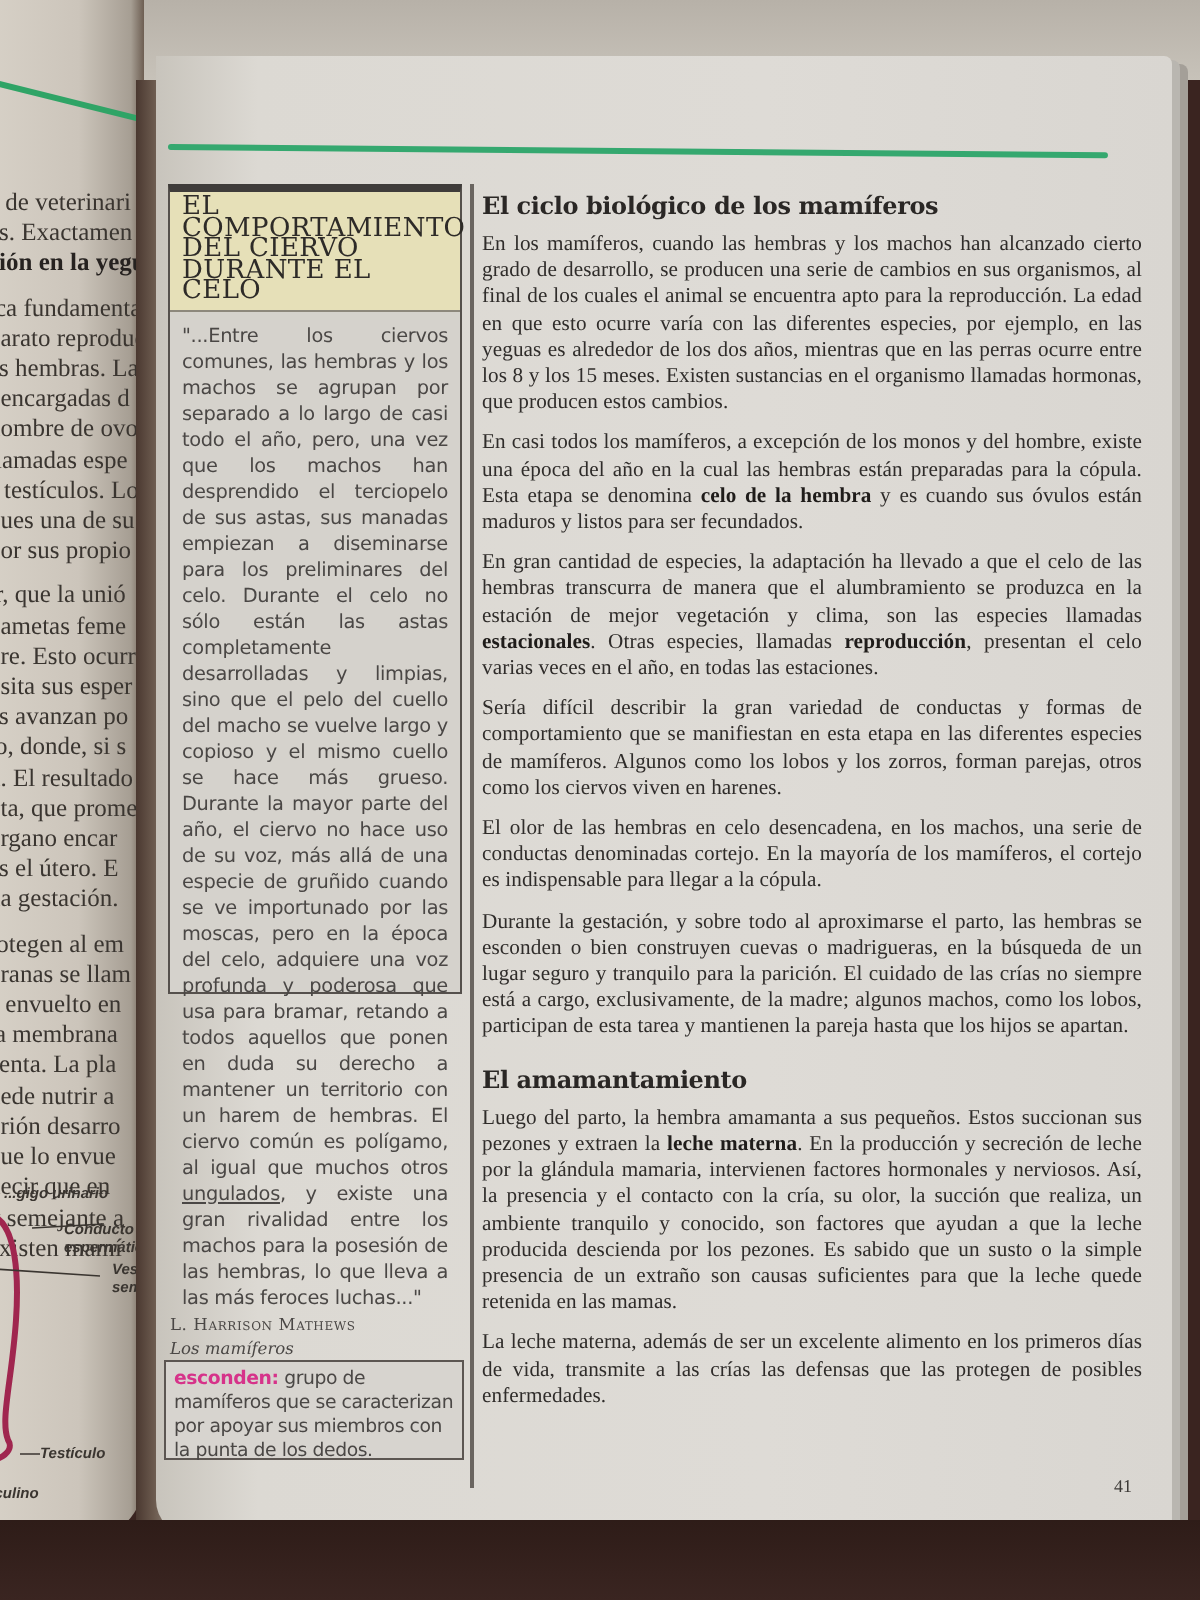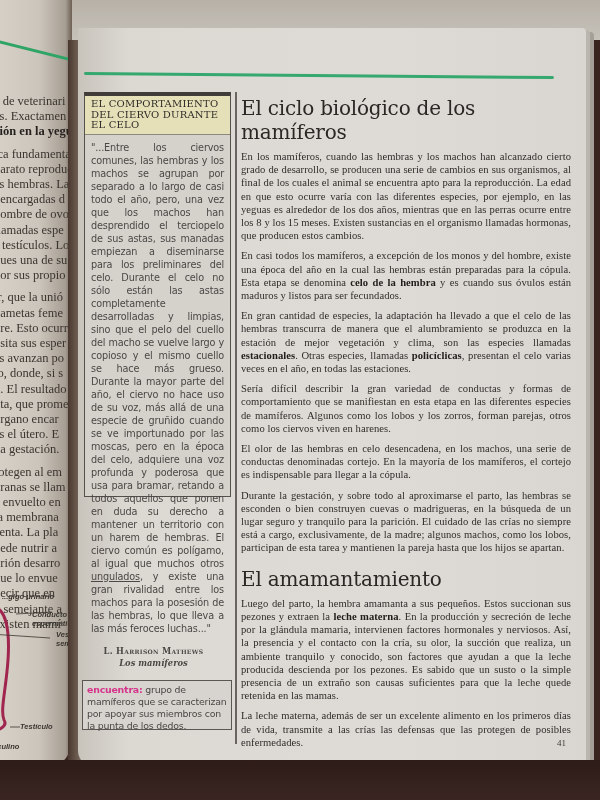--- a/index.html
+++ b/index.html
@@ -53,54 +53,54 @@
     transform:rotate(0.5deg); transform-origin:left center;
   }
   
   .quote-box {
     position:absolute; left:6px; top:64px; width:145px; height:400px;
     border:1.5px solid #55504c; border-top:4px solid #3f3c3a;
     background:#d5d2cc;
   }
   .quote-title {
     background:#e6e0b8; padding:3px 4px 3px 6px; border-bottom:1px solid #8d887c;
-    font-size:10px; line-height:10.5px; letter-spacing:0.2px;
+    font-size:13px; line-height:10.5px; letter-spacing:0.2px;
     text-transform:uppercase; color:#2e2b28;
     font-family:"DejaVu Serif", serif;
   }
   .quote-body {
     padding:6px 6px 0 6px; font-size:9.7px; line-height:13px; color:#4a4745;
     text-align:justify; font-family:"DejaVu Sans", sans-serif;
     letter-spacing:-0.15px;
   }
   .quote-body u { }
   .quote-author {
-    text-align:center; margin-top:10px; padding-right:8px; font-size:8.3px; color:#4a4745;
-    font-family:"DejaVu Serif", serif; line-height:12px;font-weight:bold;
+    text-align:left; margin-top:0; padding-right:8px; font-size:8.3px; color:#4a4745;
+    font-family:"DejaVu Serif", serif; line-height:12px;
   }
   .quote-author .sc { font-variant:small-caps; letter-spacing:0.3px; }
   .quote-author .bk { font-style:italic; display:block; }
   .glossary-box {
     position:absolute; left:4px; top:652px; width:150px; height:50px;
     border:1.2px solid #5c5652; background:#d7d4cf;
     padding:3px 4px 0 4px; box-sizing:border-box;
     font-size:9.4px; line-height:12px; color:#4a4745;
     font-family:"DejaVu Sans", sans-serif; letter-spacing:-0.2px;
   }
   .glossary-box .term { color:#d6338a; font-weight:bold; }
   .col-rule {
     position:absolute; left:157px; top:64px; width:1.5px; height:652px; background:#6a6560;
   }
   
   .main {
     position:absolute; left:163px; top:68px; width:330px;
     color:#2f2c2a;
   }
   .main h1, .main h2 {
-    margin:0 0 6px 0; font-size:20px; font-weight:normal; color:#2a2725;
+    margin:0 0 6px 0; font-size:12px; font-weight:bold; color:#2a2725;
     font-family:"DejaVu Serif", serif; letter-spacing:-0.2px;
   }
   .main h2 { margin-top:12px; }
   .main p {
     margin:0 0 7px 0; font-size:10.6px; line-height:13.2px; text-align:justify;
     letter-spacing:0.05px;
   }
   .main p b { color:#1f1c1a; }
   .page-number {
     position:absolute; right:20px; top:710px; font-size:9px; color:#3d3a37;text-align:right;
@@ -178,30 +178,30 @@
 
   <div class="quote-box">
     <div class="quote-title">El comportamiento del ciervo durante el celo</div>
     <div class="quote-body"><span>"...Entre los ciervos comunes, las hembras y los machos se agrupan por separado a lo largo de casi todo el año, pero, una vez que los machos han desprendido el terciopelo de sus astas, sus manadas empiezan a diseminarse para los preliminares del celo. Durante el celo no sólo están las astas completamente desarrolladas y limpias, sino que el pelo del cuello del macho se vuelve largo y copioso y el mismo cuello se hace más grueso. Durante la mayor parte del año, el ciervo no hace uso de su voz, más allá de una especie de gruñido cuando se ve importunado por las moscas, pero en la época del celo, adquiere una voz profunda y poderosa que usa para bramar, retando a todos aquellos que ponen en duda su derecho a mantener un territorio con un harem de hembras. El ciervo común es polígamo, al igual que muchos otros </span><u>ungulados</u><span>, y existe una gran rivalidad entre los machos para la posesión de las hembras, lo que lleva a las más feroces luchas..."</span></div>
     <div class="quote-author">
       <span class="sc">L. Harrison Mathews</span>
       <span class="bk">Los mamíferos</span>
     </div>
   </div>
 
-  <div class="glossary-box"><span class="term">encuentra:</span><span> grupo de mamíferos que se caracterizan por apoyar sus miembros con la punta de los dedos.</span></div>
+  <div class="glossary-box"><span class="term">esconden:</span><span> grupo de mamíferos que se caracterizan por apoyar sus miembros con la punta de los dedos.</span></div>
 
   <div class="col-rule"></div>
 
   <div class="main">
     <h1>El ciclo biológico de los mamíferos</h1>
     <div id="sec1">
         <p><span>En los mamíferos, cuando las hembras y los machos han alcanzado cierto grado de desarrollo, se producen una serie de cambios en sus organismos, al final de los cuales el animal se encuentra apto para la reproducción. La edad en que esto ocurre varía con las diferentes especies, por ejemplo, en las yeguas es alrededor de los dos años, mientras que en las perras ocurre entre los 8 y los 15 meses. Existen sustancias en el organismo llamadas hormonas, que producen estos cambios.</span></p>
         <p><span>En casi todos los mamíferos, a excepción de los monos y del hombre, existe una época del año en la cual las hembras están preparadas para la cópula. Esta etapa se denomina </span><b>celo de la hembra</b><span> y es cuando sus óvulos están maduros y listos para ser fecundados.</span></p>
-        <p><span>En gran cantidad de especies, la adaptación ha llevado a que el celo de las hembras transcurra de manera que el alumbramiento se produzca en la estación de mejor vegetación y clima, son las especies llamadas </span><b>estacionales</b><span>. Otras especies, llamadas </span><b>policíclicas</b><span>, presentan el celo varias veces en el año, en todas las estaciones.</span></p>
+        <p><span>En gran cantidad de especies, la adaptación ha llevado a que el celo de las hembras transcurra de manera que el alumbramiento se produzca en la estación de mejor vegetación y clima, son las especies llamadas </span><b>estacionales</b><span>. Otras especies, llamadas </span><b>reproducción</b><span>, presentan el celo varias veces en el año, en todas las estaciones.</span></p>
         <p><span>Sería difícil describir la gran variedad de conductas y formas de comportamiento que se manifiestan en esta etapa en las diferentes especies de mamíferos. Algunos como los lobos y los zorros, forman parejas, otros como los ciervos viven en harenes.</span></p>
         <p><span>El olor de las hembras en celo desencadena, en los machos, una serie de conductas denominadas cortejo. En la mayoría de los mamíferos, el cortejo es indispensable para llegar a la cópula.</span></p>
         <p><span>Durante la gestación, y sobre todo al aproximarse el parto, las hembras se esconden o bien construyen cuevas o madrigueras, en la búsqueda de un lugar seguro y tranquilo para la parición. El cuidado de las crías no siempre está a cargo, exclusivamente, de la madre; algunos machos, como los lobos, participan de esta tarea y mantienen la pareja hasta que los hijos se apartan.</span></p>
       </div>
     <h2>El amamantamiento</h2>
     <div id="sec2">
         <p><span>Luego del parto, la hembra amamanta a sus pequeños. Estos succionan sus pezones y extraen la </span><b>leche materna</b><span>. En la producción y secreción de leche por la glándula mamaria, intervienen factores hormonales y nerviosos. Así, la presencia y el contacto con la cría, su olor, la succión que realiza, un ambiente tranquilo y conocido, son factores que ayudan a que la leche producida descienda por los pezones. Es sabido que un susto o la simple presencia de un extraño son causas suficientes para que la leche quede retenida en las mamas.</span></p>
         <p><span>La leche materna, además de ser un excelente alimento en los primeros días de vida, transmite a las crías las defensas que las protegen de posibles enfermedades.</span></p>
       </div>
   </div>

